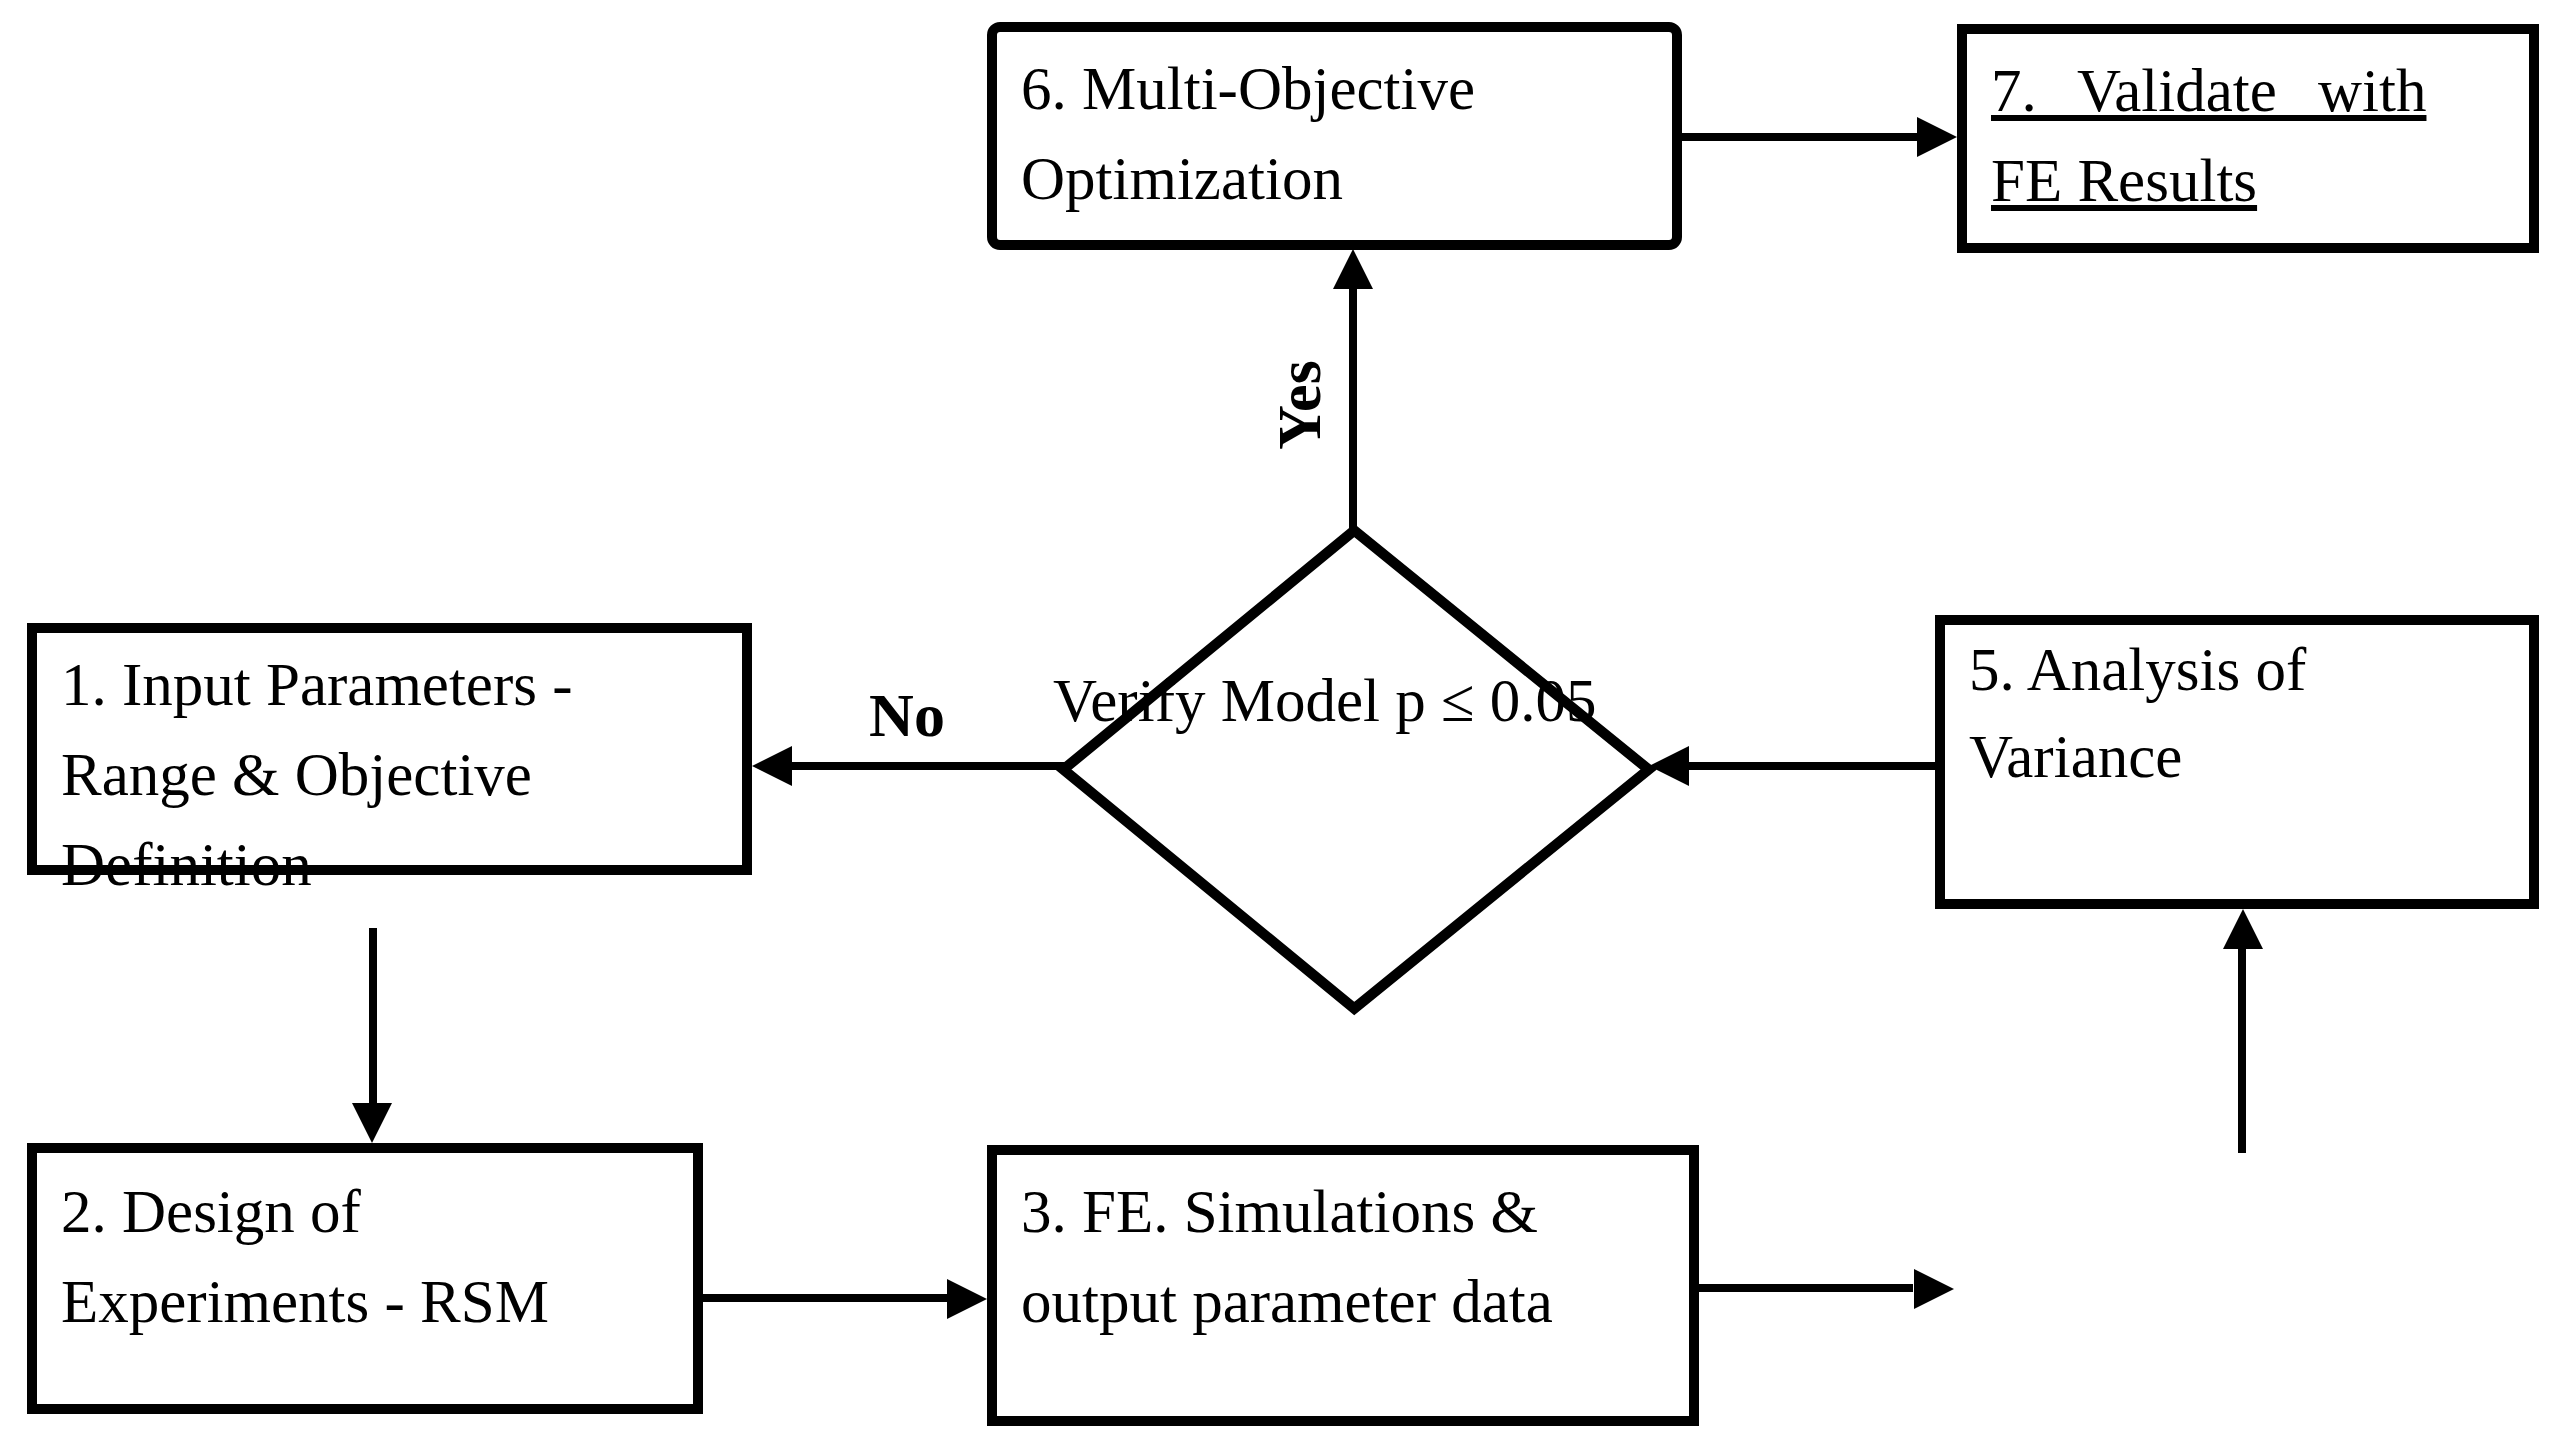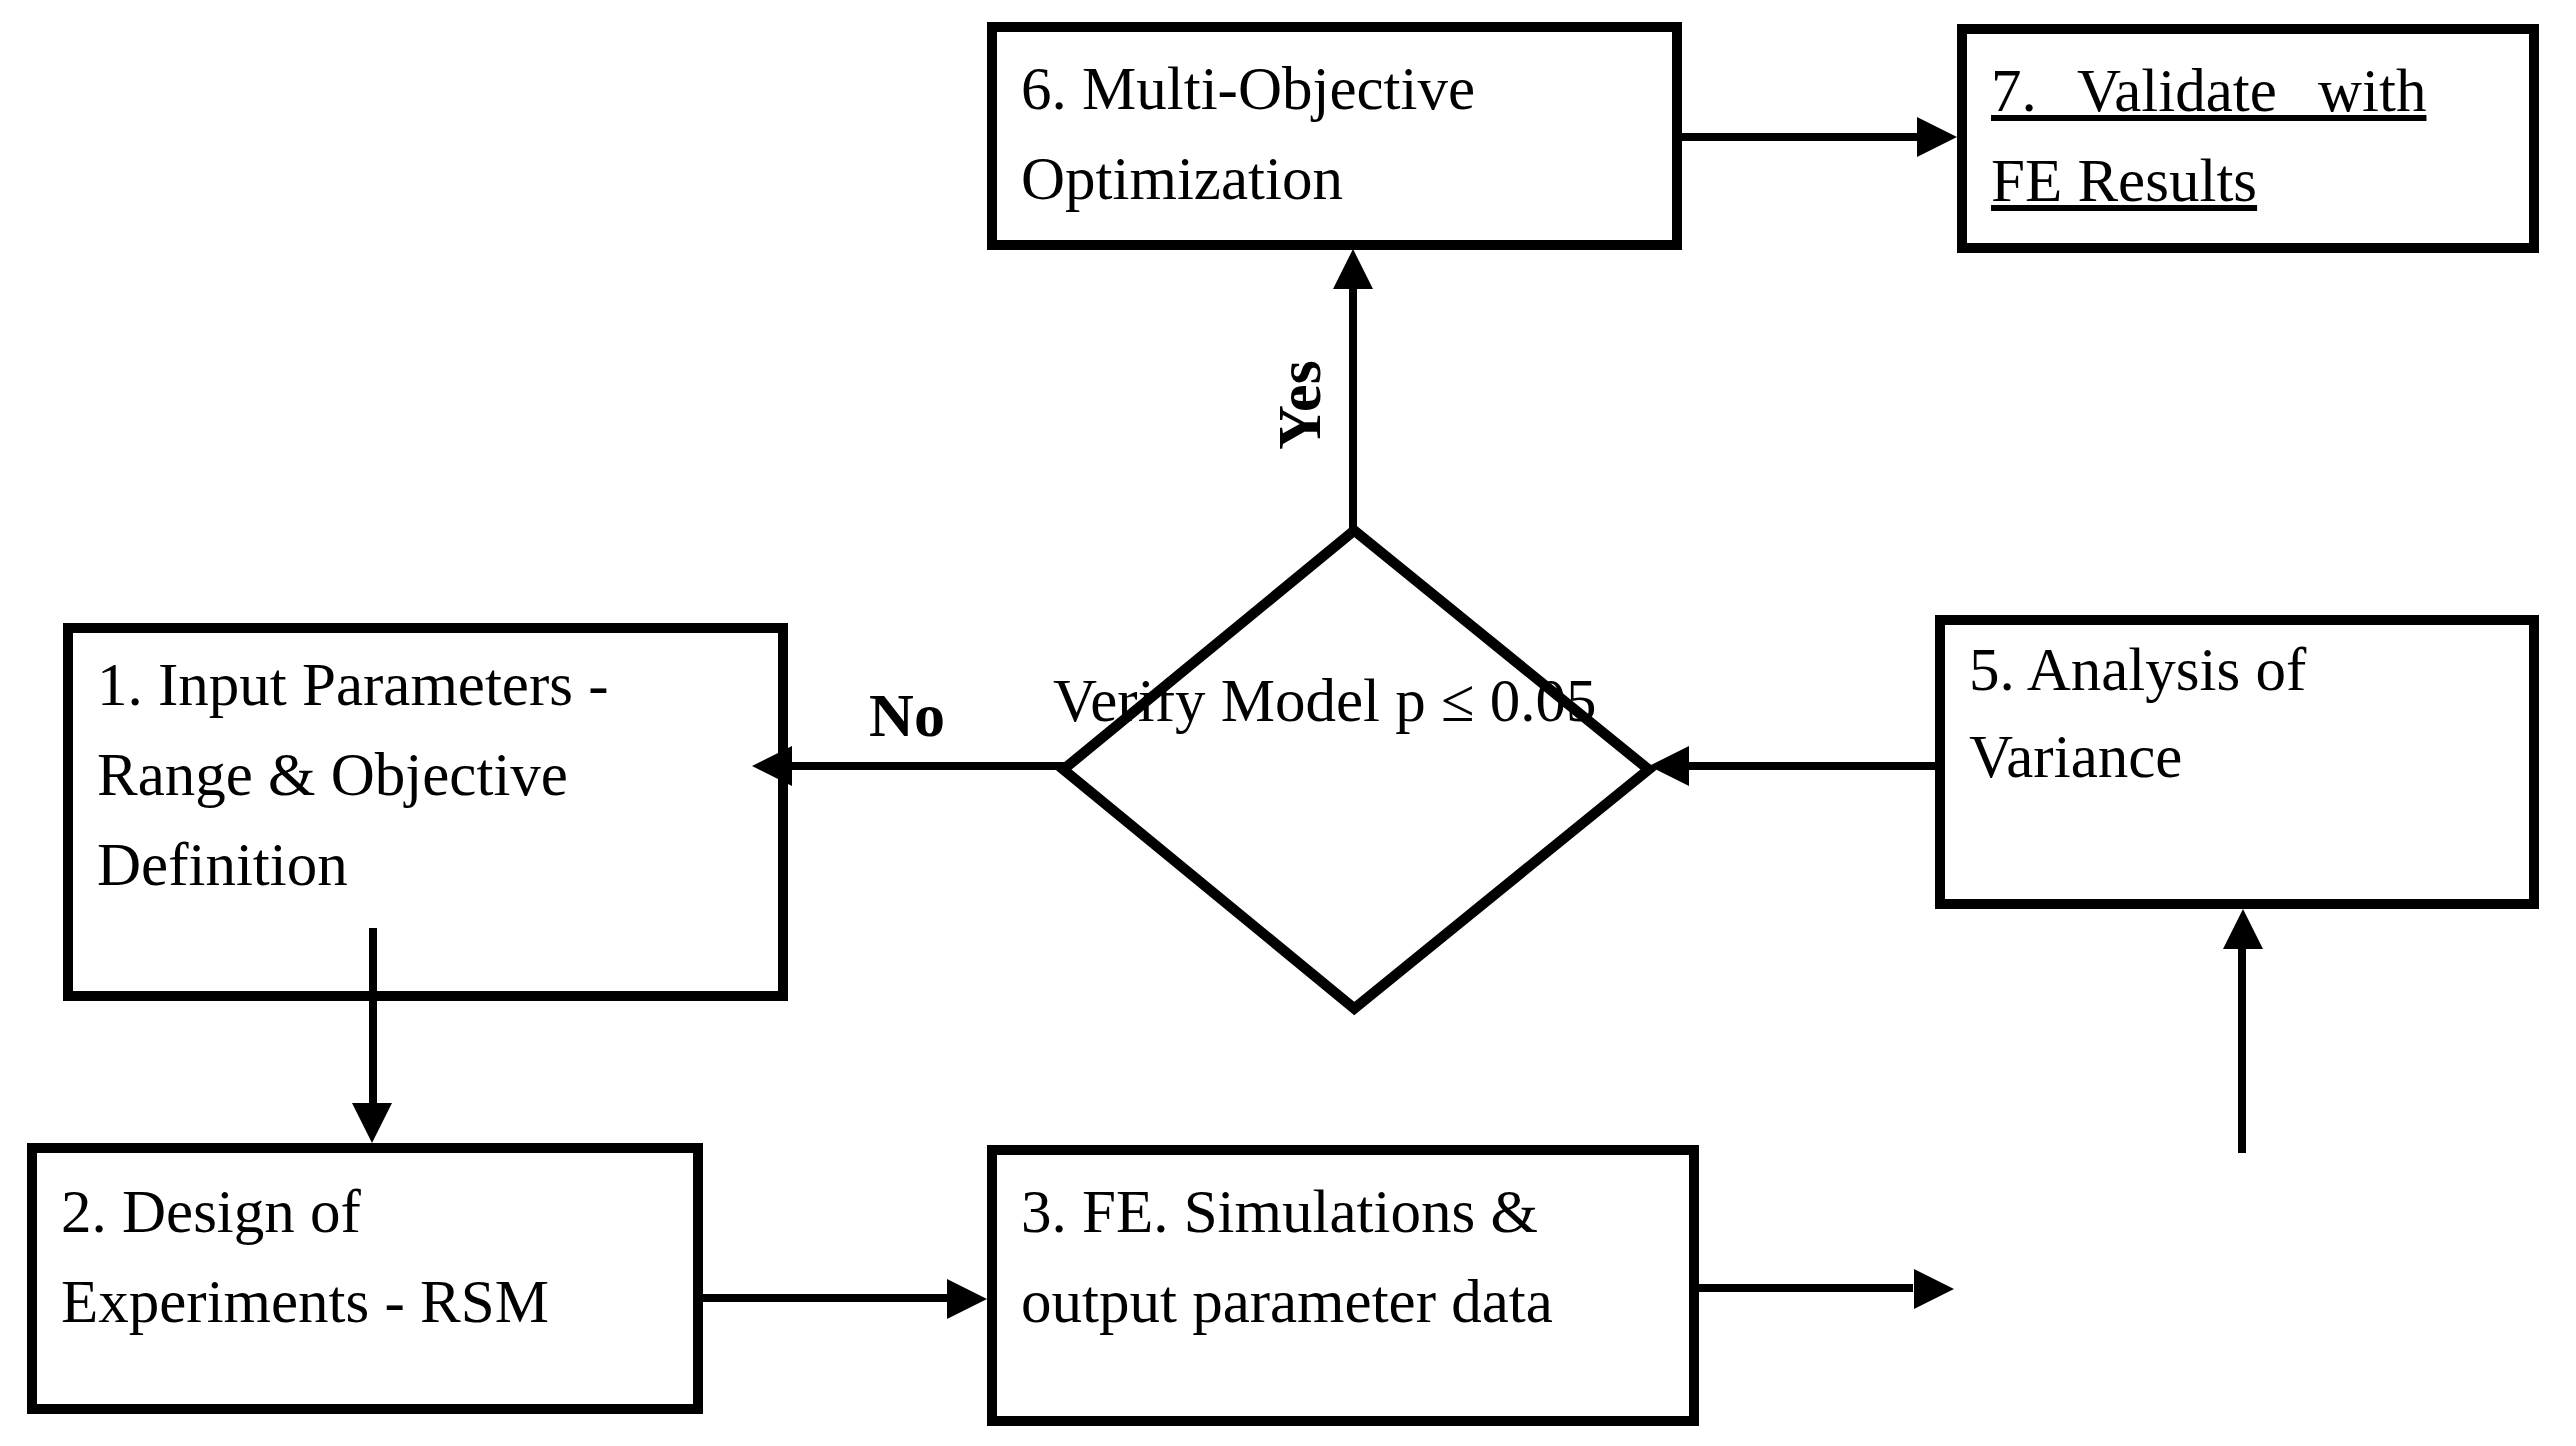--- a/index.html
+++ b/index.html
@@ -60,31 +60,31 @@
     transform: translate(-50%, -50%);
     white-space: nowrap;
   }
   .edge-label.rot { transform: translate(-50%, -50%) rotate(-90deg); }
 </style>
 </head>
 <body>
 
 <div class="canvas">
 
-  <div class="node" style="left:987px; top:21.6px; width:695px; height:228px; padding-top:12px;">
+  <div class="node" style="left:987px; top:21.6px; width:695px; height:228px; padding-top:12px;border-radius:13px;">
     <span class="tline">6. Multi-Objective</span>
     <span class="tline">Optimization</span>
   </div>
 
   <div class="node" style="left:1957px; top:24px; width:582px; height:229px; padding-top:12px;text-decoration:underline;">
     <span class="tline ws">7. Validate with</span>
     <span class="tline">FE Results</span>
   </div>
 
-  <div class="node" style="left:27px; top:623px; width:725px; height:378px;margin-left:36px;">
+  <div class="node" style="left:27px; top:623px; width:725px; height:252px;">
     <span class="tline">1. Input Parameters -</span>
     <span class="tline">Range &amp; Objective</span>
     <span class="tline">Definition</span>
   </div>
 
   <div class="node" style="left:1935px; top:615px; width:604px; height:294px; padding-top:1px; line-height:87px;">
     <span class="tline">5. Analysis of</span>
     <span class="tline">Variance</span>
   </div>
 

